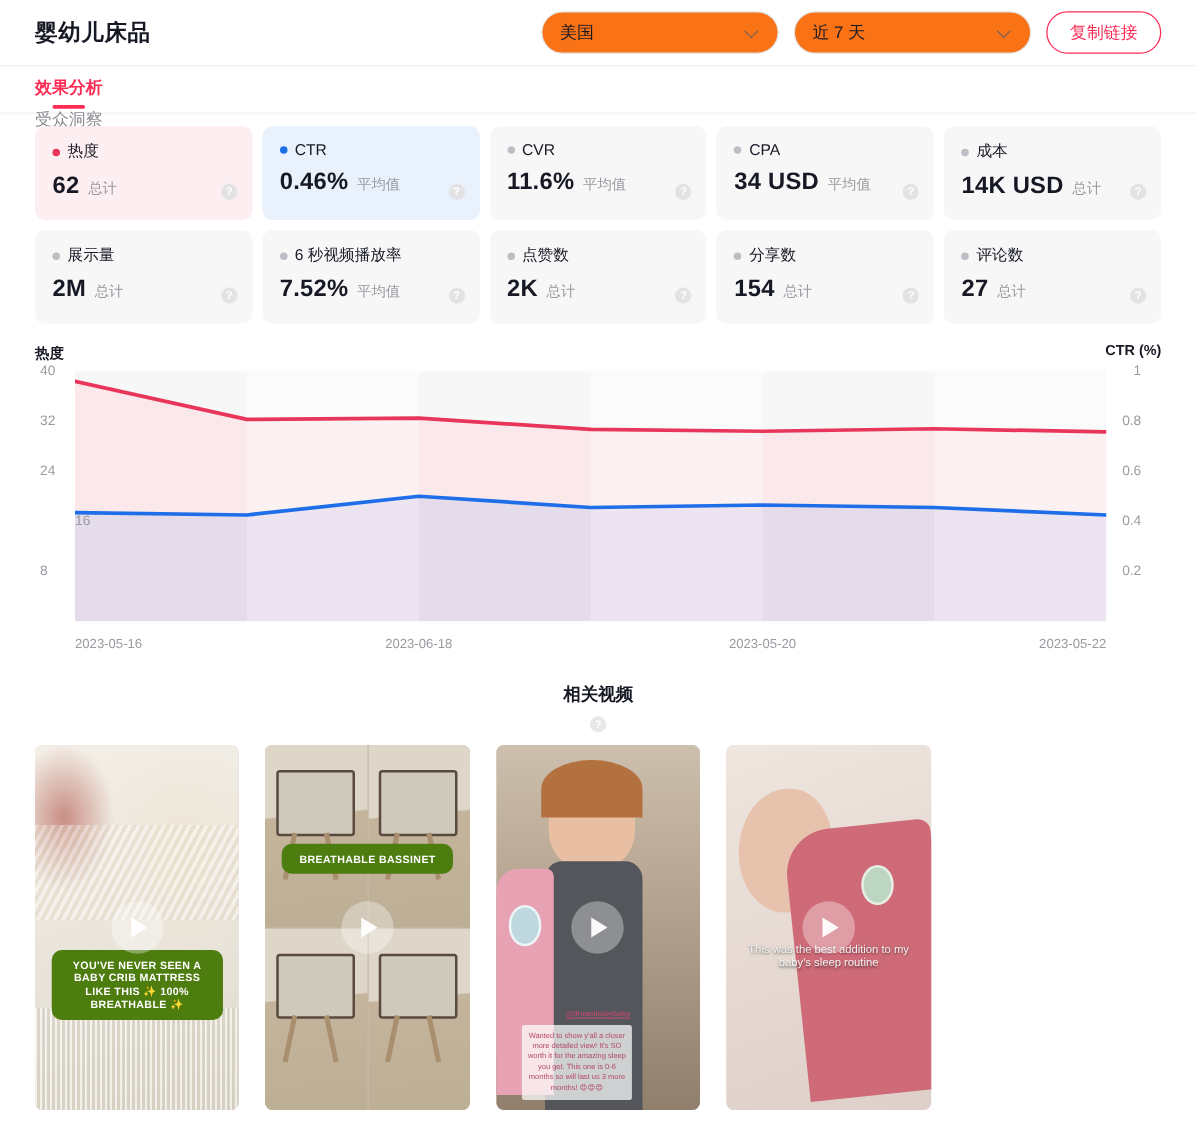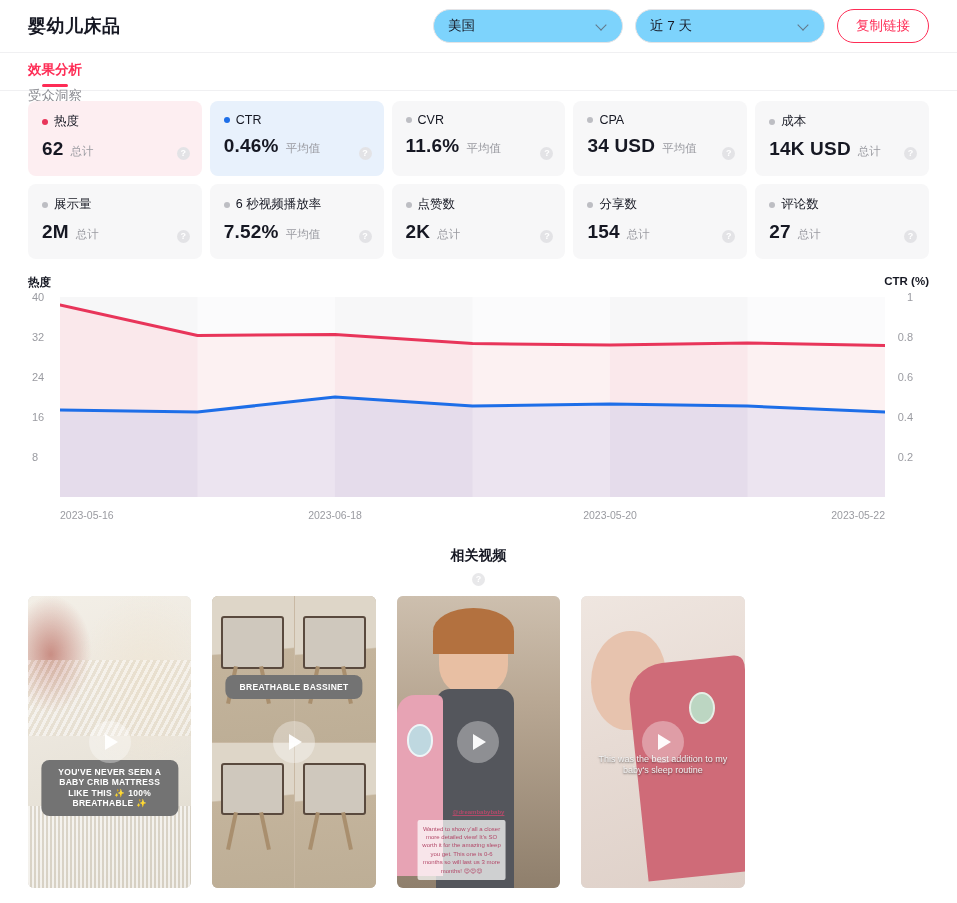--- a/index.html
+++ b/index.html
@@ -35,21 +35,21 @@
   .select {
     width: 190px;
     height: 34px;
     border: 1px solid #e3e3e6;
     border-radius: 17px;
     display: flex;
     align-items: center;
     padding: 0 14px;
     font-size: 13.5px;
     color: #161823;
-    background: #7dd3fc;
+    background: #f97316;
     cursor: pointer;
   }
   .select .sel-value { flex: 1; }
   .chev {
     width: 12px; height: 12px;
     display: inline-block;
     position: relative;
     opacity: .75;
   }
   .chev::before {
@@ -286,21 +286,21 @@
   }
   .cap {
     position: absolute;
     left: 50%;
     transform: translateX(-50%);
     text-align: center;
     font-weight: 700;
     line-height: 1.25;
   }
   .cap-teal {
-    background: #737373;
+    background: #4d7c0f;
     color: #fff;
     border-radius: 8px;
     padding: 7px 8px;
     font-size: 8.5px;
     width: 84%;
     letter-spacing: .3px;
   }
   .cap-black {
     background: #141414;
     color: #fff;
@@ -489,21 +489,21 @@
           <rect x="146.8" y="0" width="146.8" height="200" fill="#ffffff" opacity="0.55"></rect>
           <rect x="440.5" y="0" width="146.8" height="200" fill="#ffffff" opacity="0.55"></rect>
           <rect x="734.2" y="0" width="146.8" height="200" fill="#ffffff" opacity="0.55"></rect>
           <path d="M0.0,8.0 L146.8,38.5 L293.7,37.5 L440.5,46.5 L587.3,48.0 L734.2,46.0 L881.0,48.5 L881,200 L0,200 Z" fill="#fbe4e9" opacity="0.30"></path>
           <path d="M0.0,113.0 L146.8,115.0 L293.7,100.0 L440.5,109.0 L587.3,107.0 L734.2,109.0 L881.0,115.0 L881,200 L0,200 Z" fill="#dcd8ec" opacity="0.38"></path>
           <polyline points="0.0,8.0 146.8,38.5 293.7,37.5 440.5,46.5 587.3,48.0 734.2,46.0 881.0,48.5" fill="none" stroke="#e8355a" stroke-width="3" stroke-linejoin="round" stroke-linecap="round" vector-effect="non-scaling-stroke"></polyline>
           <polyline points="0.0,113.0 146.8,115.0 293.7,100.0 440.5,109.0 587.3,107.0 734.2,109.0 881.0,115.0" fill="none" stroke="#1d6ee8" stroke-width="3" stroke-linejoin="round" stroke-linecap="round" vector-effect="non-scaling-stroke"></polyline>
         </svg>
       </div>
   <div class="ytick left" style="top: 160px;">8</div>
-      <div class="ytick left" style="top: 120px;">16</div>
+      <div class="ytick left" style="top: 120px; margin-left: 28px;">16</div>
       <div class="ytick left" style="top: 80px;">24</div>
       <div class="ytick left" style="top: 40px;">32</div>
       <div class="ytick left" style="top: 0px;">40</div>
       <div class="ytick right" style="top: 160px;">0.2</div>
       <div class="ytick right" style="top: 120px;">0.4</div>
       <div class="ytick right" style="top: 80px; margin-left: 48px;">0.6</div>
       <div class="ytick right" style="top: 40px;">0.8</div>
       <div class="ytick right" style="top: 0px;">1</div>
     </div>
   <div class="xaxis" id="xaxis">

